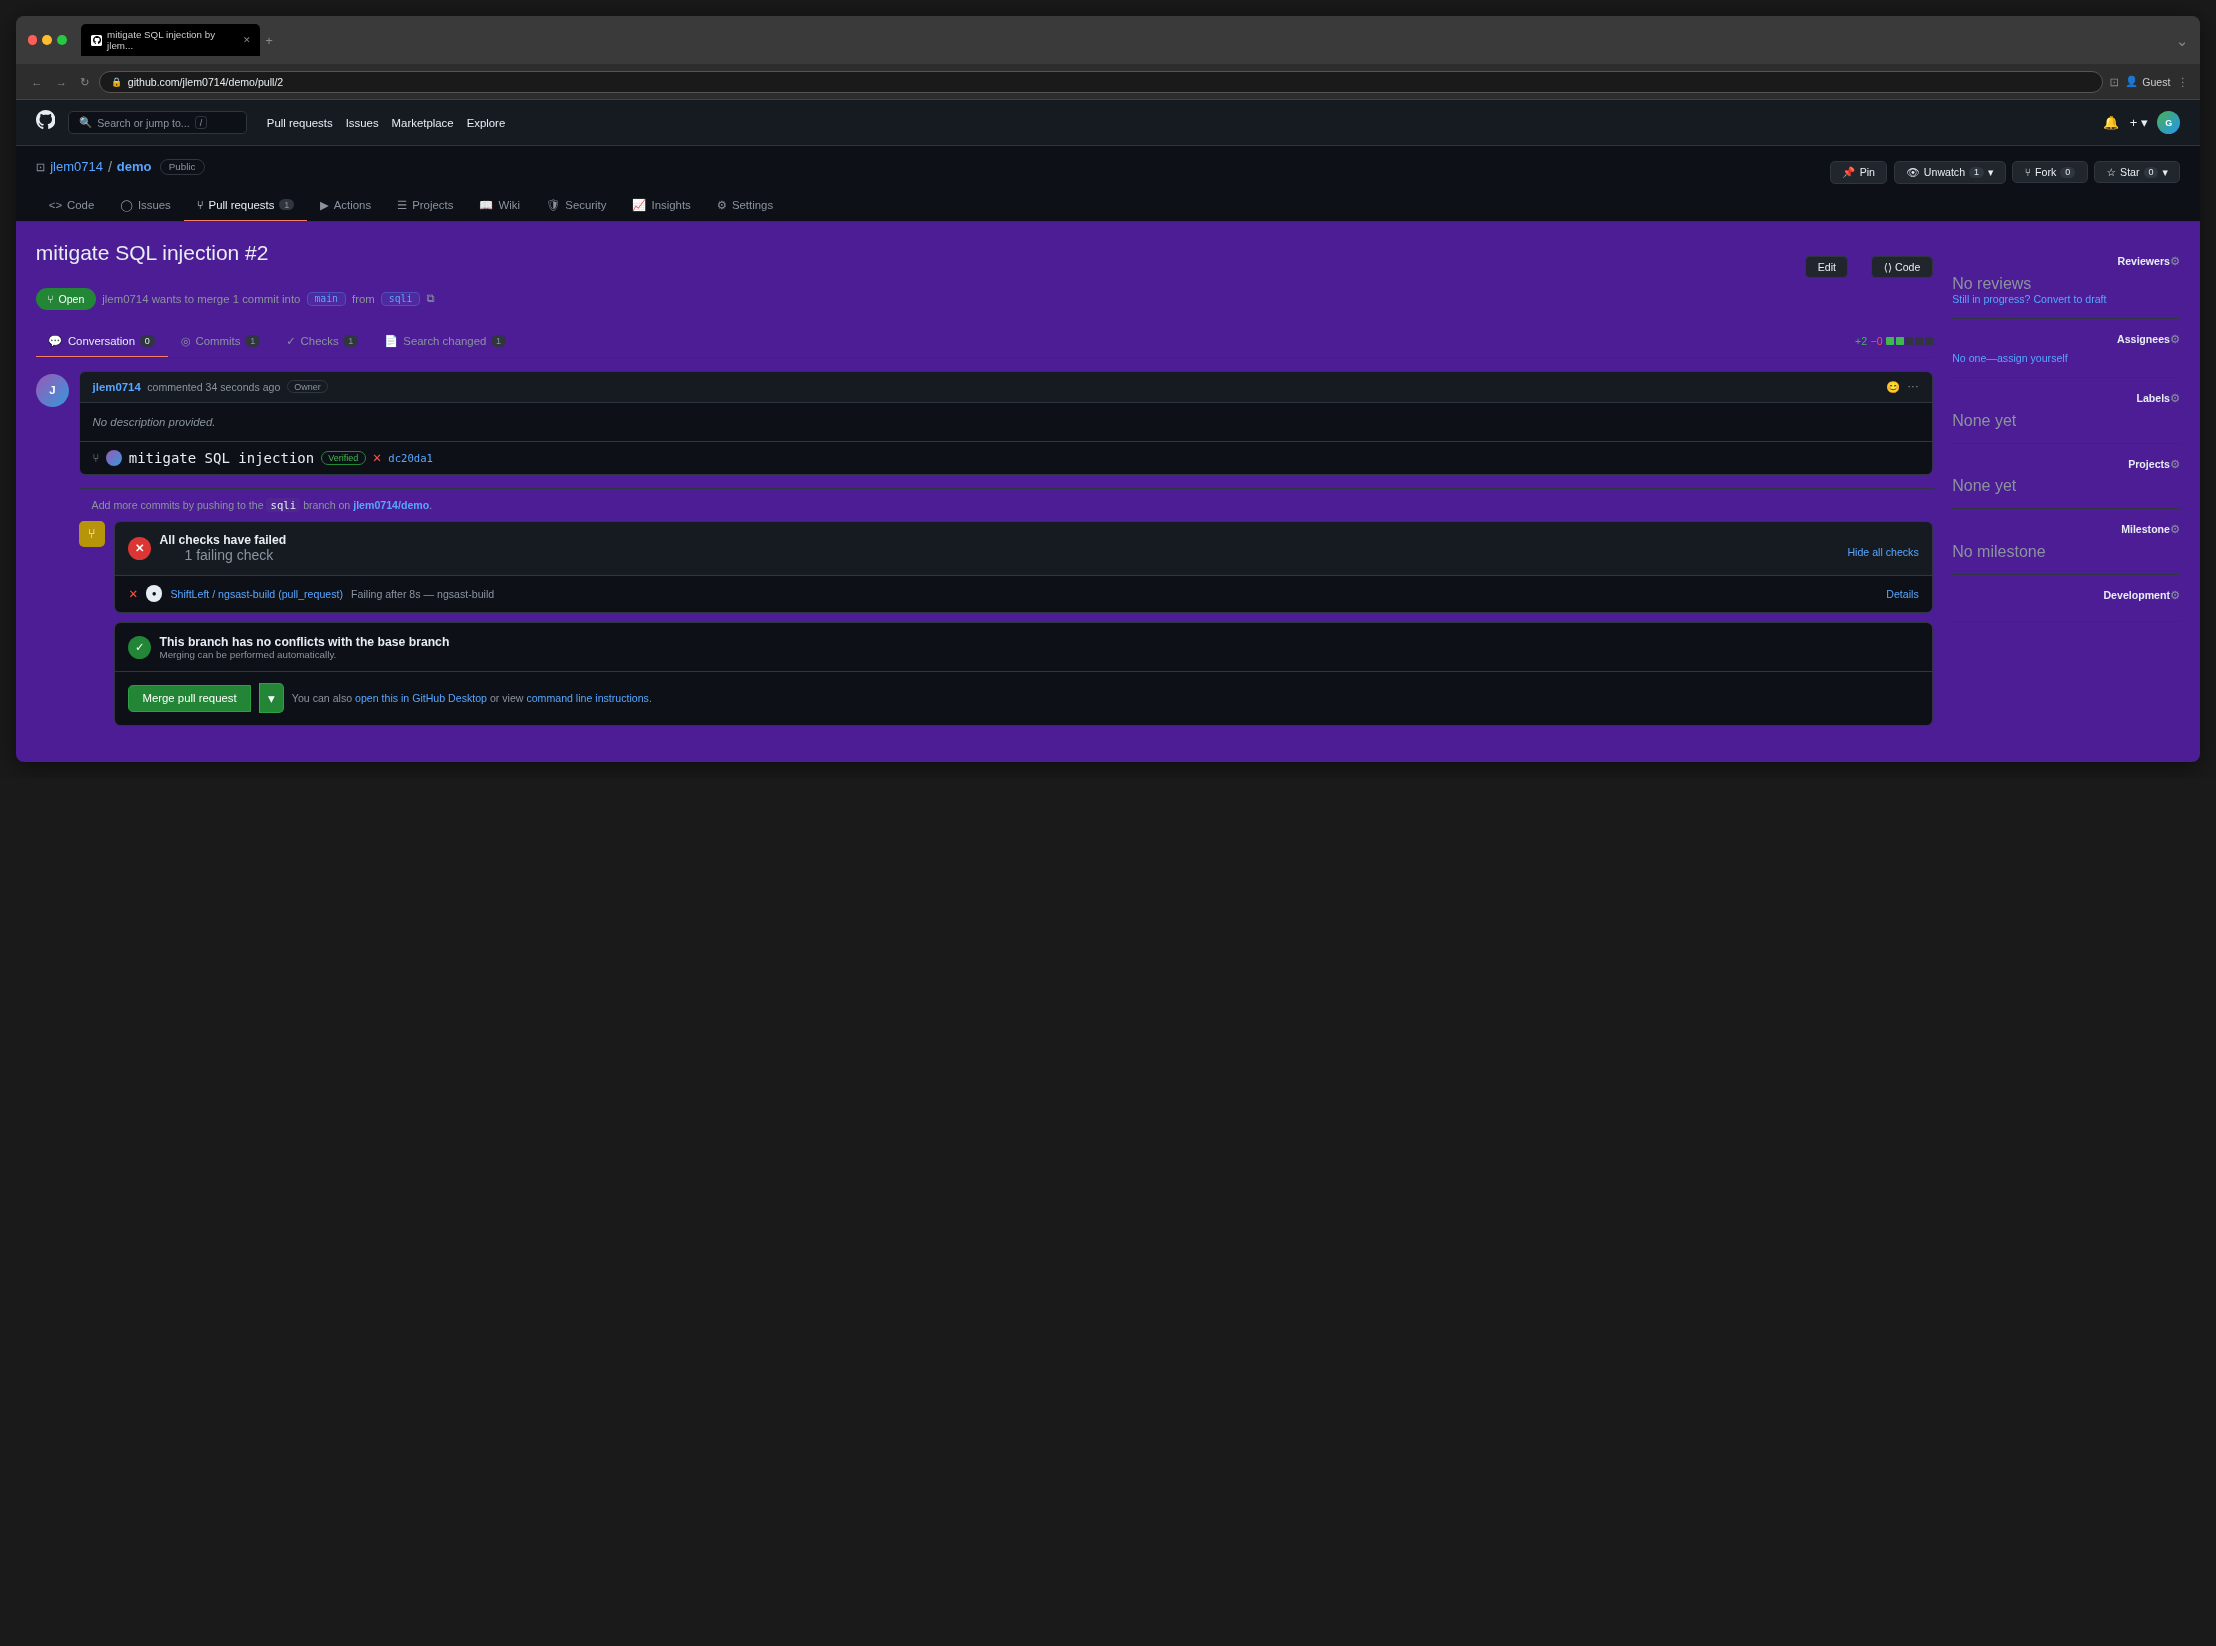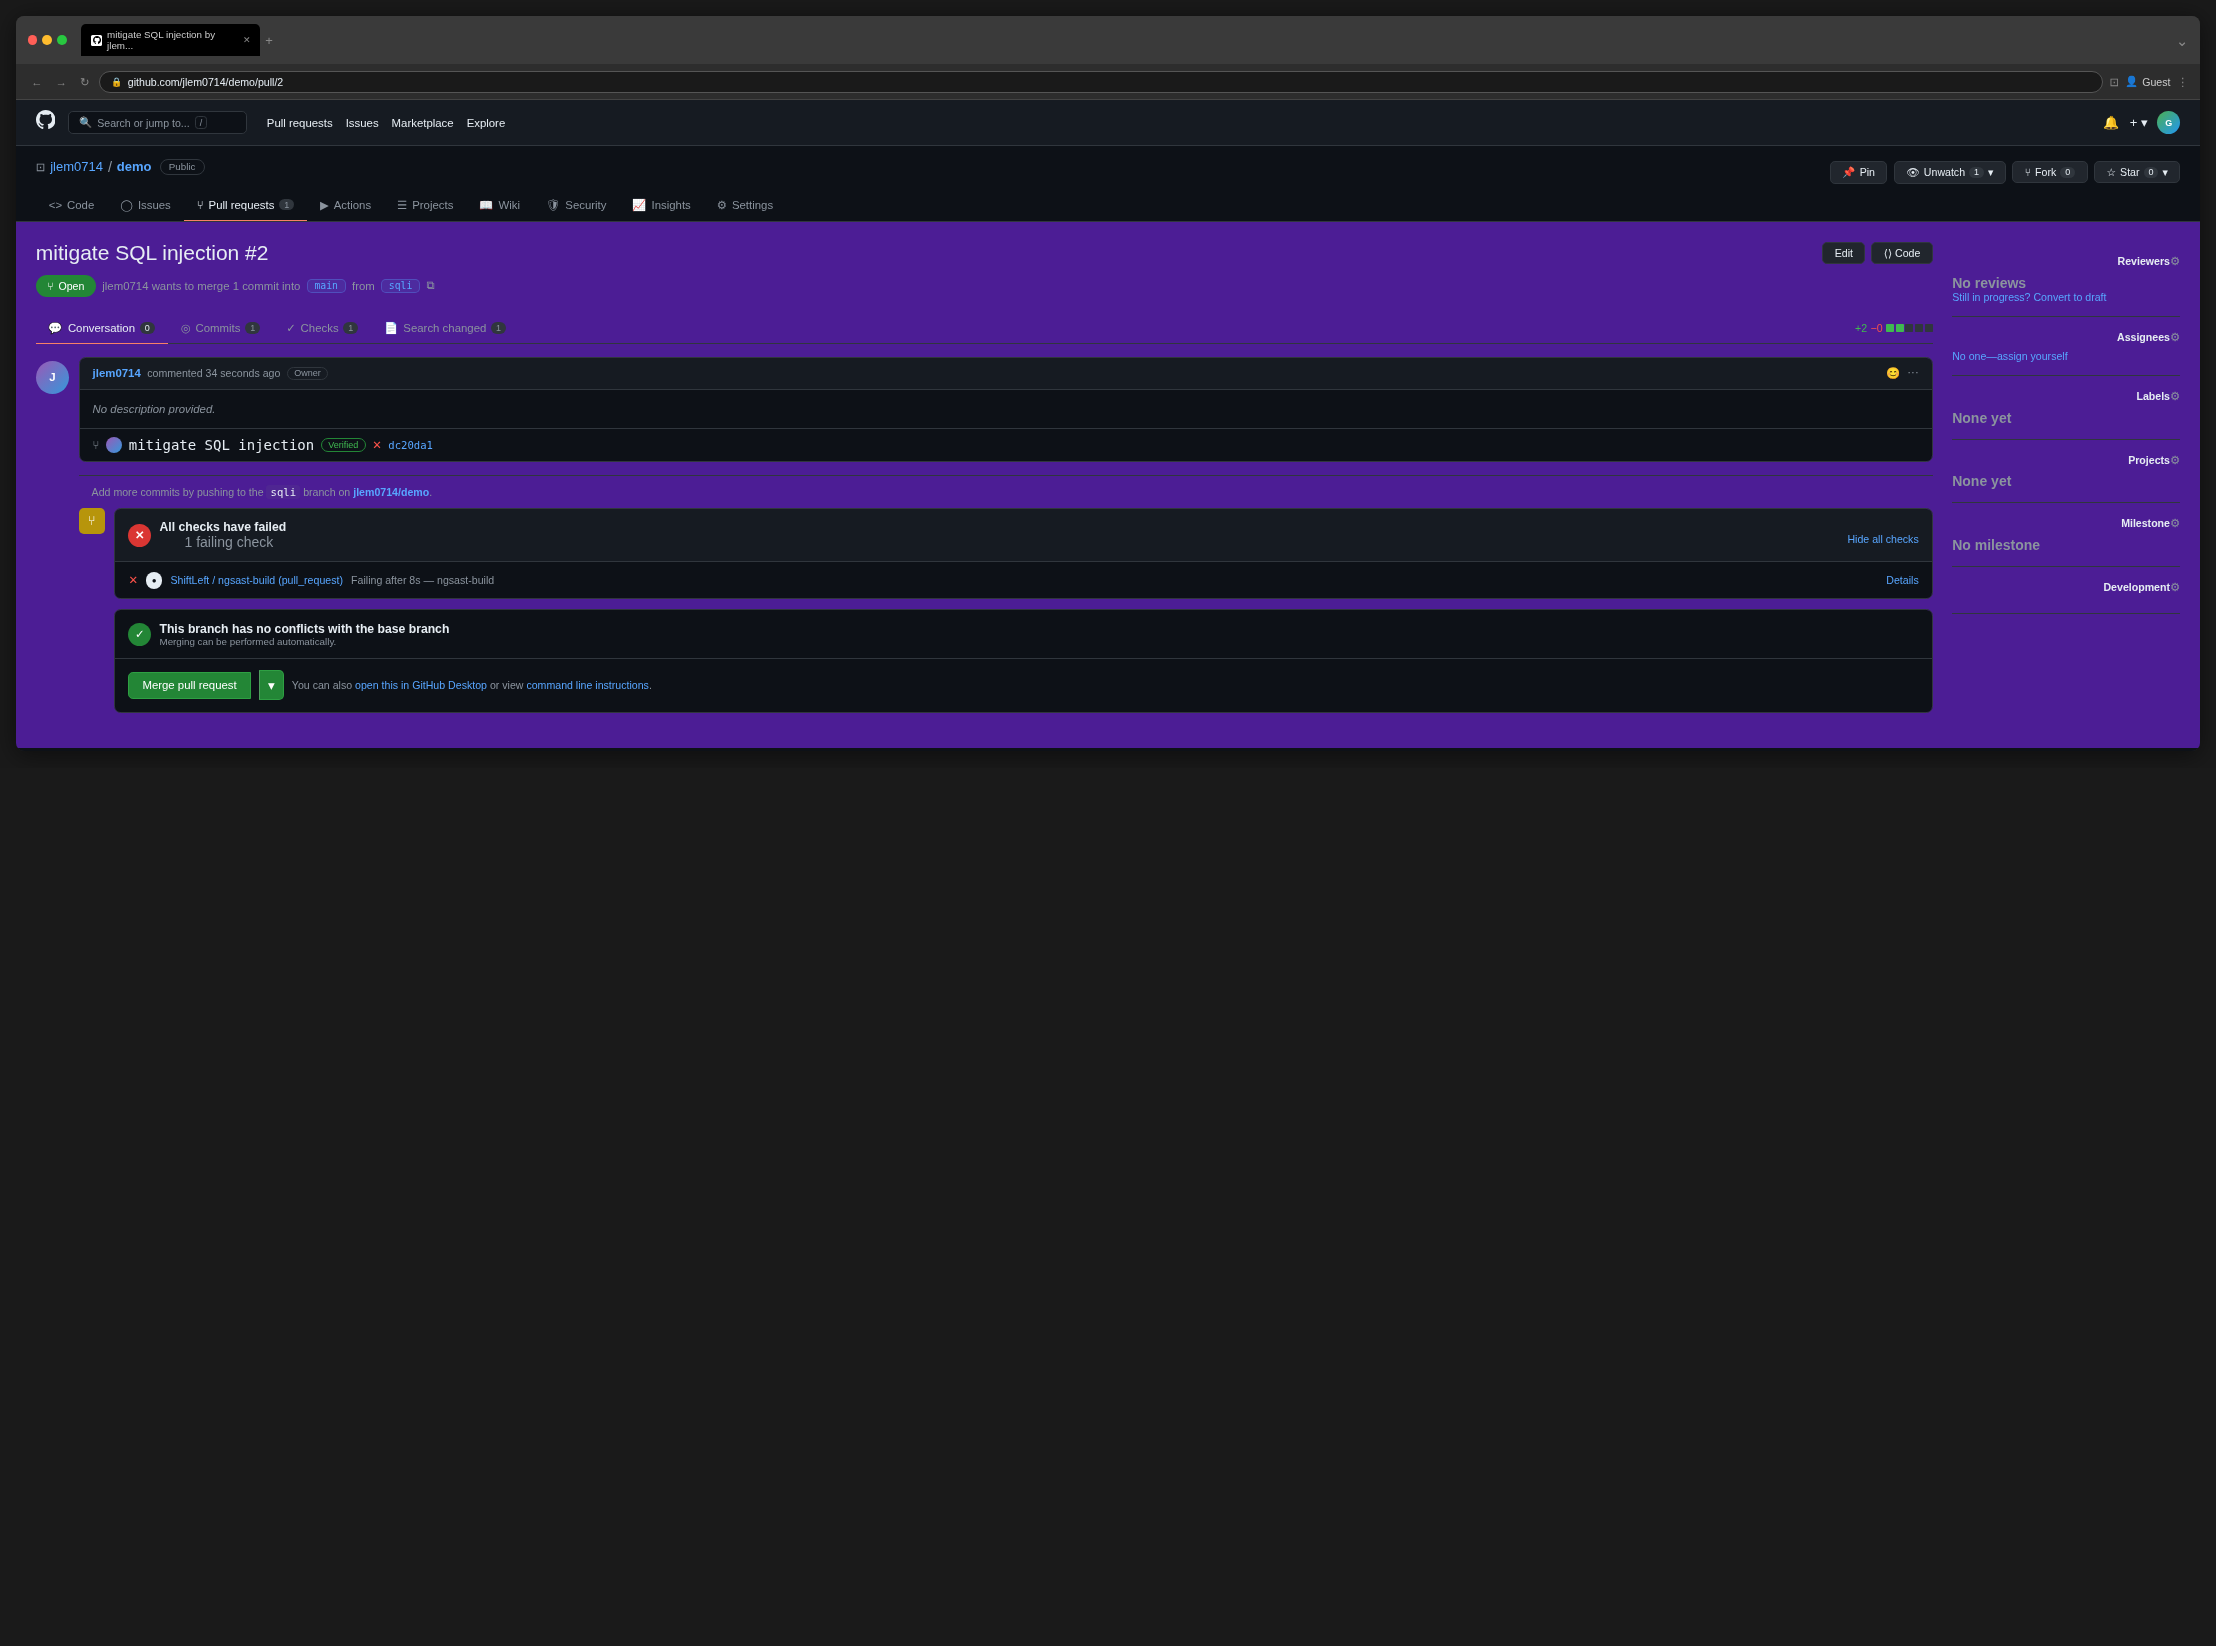--- a/index.html
+++ b/index.html
@@ -263,21 +263,21 @@
       align-items: flex-start;
       justify-content: space-between;
       margin-bottom: 9.8px;
     }
     .pr-title {
       font-size: 21px;
       font-weight: 400;
       color: #e6edf3;
     }
     .pr-title-actions {
-      display: flex; gap: 6px; margin-top: 1px;
+      display: flex; gap: 23px; margin-top: 15px;
     }
     .pr-title-btn {
       background: #21262d;
       border: 0.8px solid #30363d;
       border-radius: 4.9px;
       padding: 4.1px 11.4px;
       color: #e6edf3;
       font-size: 10.6px;
       cursor: pointer;
       display: flex; align-items: center; gap: 4.1px;
@@ -556,21 +556,21 @@
       align-items: center;
       justify-content: flex-end;
       margin-bottom: 6.5px;
     }
     .sidebar-title {
       font-size: 10.6px;
       font-weight: 600;
       color: #e6edf3;
     }
     .sidebar-gear { color: #8b949e; cursor: pointer; font-size: 11.4px; }
-    .sidebar-value { color: #8b949e; font-size: 14px; font-weight: bold; }
+    .sidebar-value { color: #8b949e; font-size: 16px; }
     .sidebar-link { color: #58a6ff; font-size: 10.6px; cursor: pointer; }
     
     .merge-label-icon {
       width: 26px; height: 26px;
       border-radius: 4.9px;
       background: #b7950b;
       display: flex; align-items: center; justify-content: center;
       color: #fff;
       font-size: 13px;
       flex-shrink: 0;

